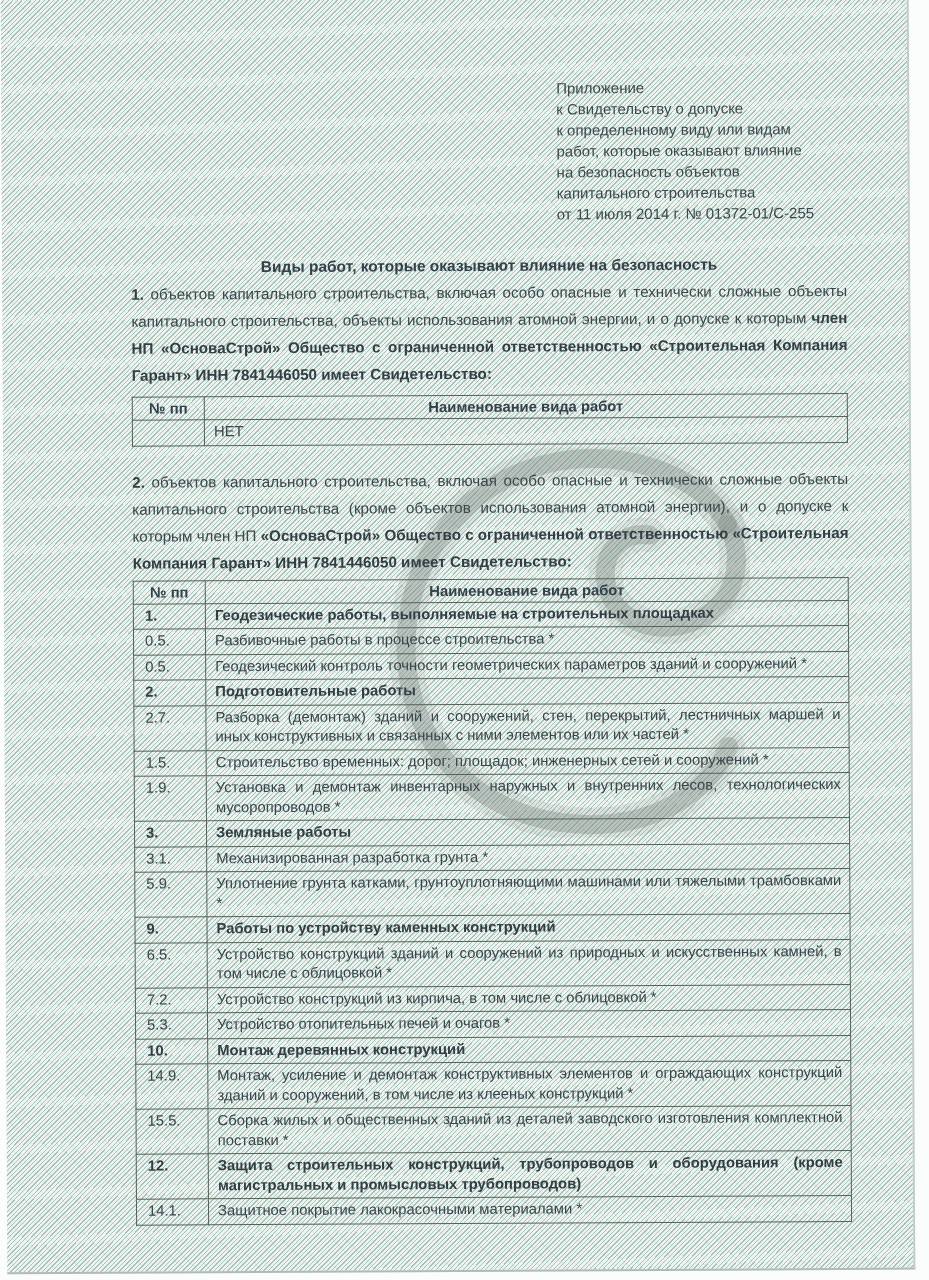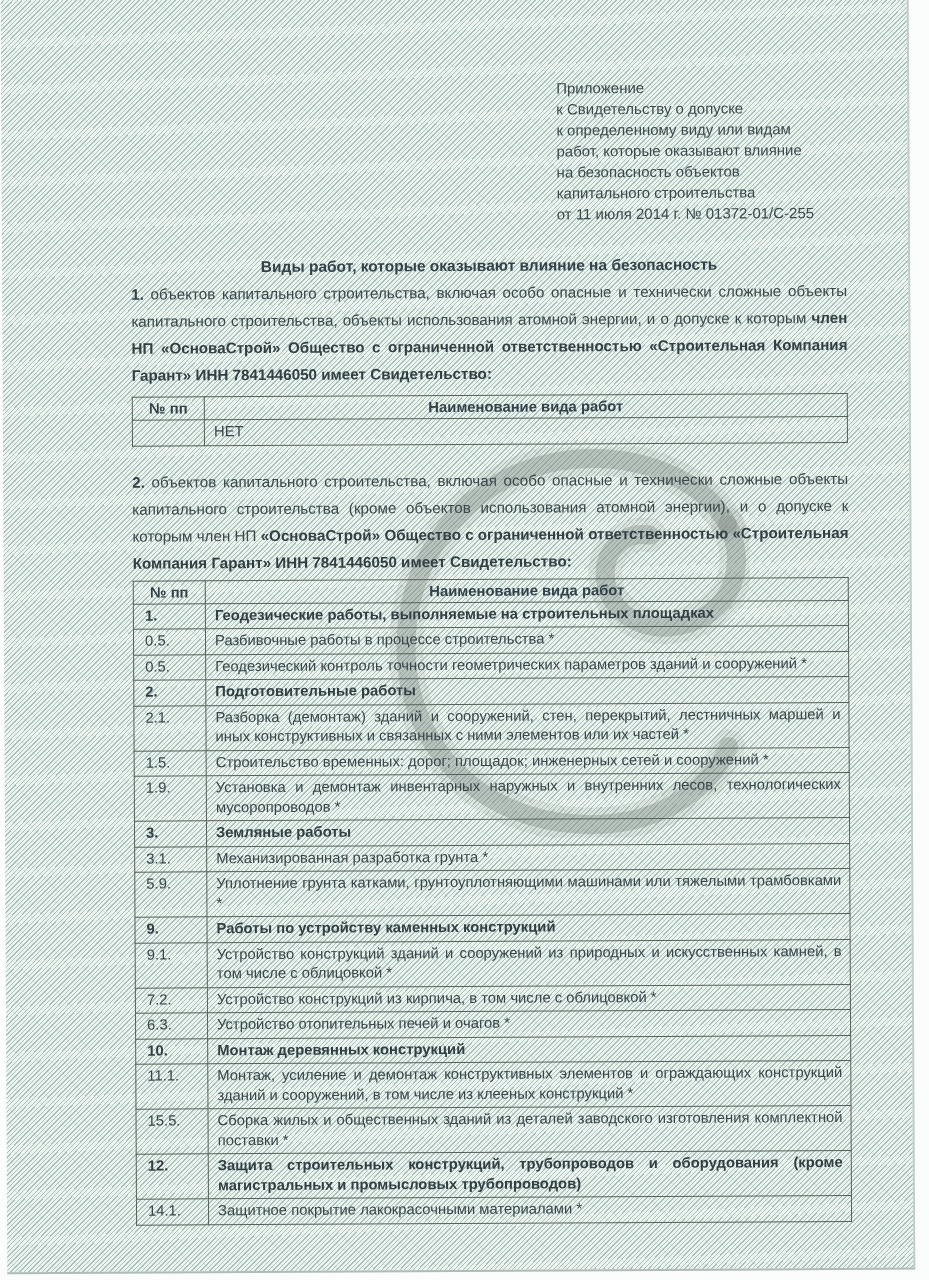--- a/index.html
+++ b/index.html
@@ -116,21 +116,21 @@
           </tr>
           <tr>
             <td class="cell-num">0.5.</td>
             <td class="cell-name">Геодезический контроль точности геометрических параметров зданий и сооружений *</td>
           </tr>
           <tr class="bold">
             <td class="cell-num">2.</td>
             <td class="cell-name">Подготовительные работы</td>
           </tr>
           <tr>
-            <td class="cell-num">2.1.</td>
+            <td class="cell-num">2.7.</td>
             <td class="cell-name">Разборка (демонтаж) зданий и сооружений, стен, перекрытий, лестничных маршей и иных конструктивных и связанных с ними элементов или их частей *</td>
           </tr>
           <tr>
             <td class="cell-num">1.5.</td>
             <td class="cell-name">Строительство временных: дорог; площадок; инженерных сетей и сооружений *</td>
           </tr>
           <tr>
             <td class="cell-num">1.9.</td>
             <td class="cell-name">Установка и демонтаж инвентарных наружных и внутренних лесов, технологических мусоропроводов *</td>
           </tr>
@@ -144,37 +144,37 @@
           </tr>
           <tr>
             <td class="cell-num">5.9.</td>
             <td class="cell-name">Уплотнение грунта катками, грунтоуплотняющими машинами или тяжелыми трамбовками *</td>
           </tr>
           <tr class="bold">
             <td class="cell-num">9.</td>
             <td class="cell-name">Работы по устройству каменных конструкций</td>
           </tr>
           <tr>
-            <td class="cell-num">9.1.</td>
+            <td class="cell-num">6.5.</td>
             <td class="cell-name">Устройство конструкций зданий и сооружений из природных и искусственных камней, в том числе с облицовкой  *</td>
           </tr>
           <tr>
             <td class="cell-num">7.2.</td>
             <td class="cell-name">Устройство конструкций из кирпича, в том числе с облицовкой *</td>
           </tr>
           <tr>
-            <td class="cell-num">6.3.</td>
+            <td class="cell-num">5.3.</td>
             <td class="cell-name">Устройство отопительных печей и очагов *</td>
           </tr>
           <tr class="bold">
             <td class="cell-num">10.</td>
             <td class="cell-name">Монтаж деревянных конструкций</td>
           </tr>
           <tr>
-            <td class="cell-num">11.1.</td>
+            <td class="cell-num">14.9.</td>
             <td class="cell-name">Монтаж, усиление и демонтаж конструктивных элементов и ограждающих конструкций зданий и сооружений, в том числе из клееных конструкций *</td>
           </tr>
           <tr>
             <td class="cell-num">15.5.</td>
             <td class="cell-name">Сборка жилых и общественных зданий из деталей заводского изготовления комплектной поставки *</td>
           </tr>
           <tr class="bold">
             <td class="cell-num">12.</td>
             <td class="cell-name">Защита строительных конструкций, трубопроводов и оборудования (кроме магистральных и промысловых трубопроводов)</td>
           </tr>

